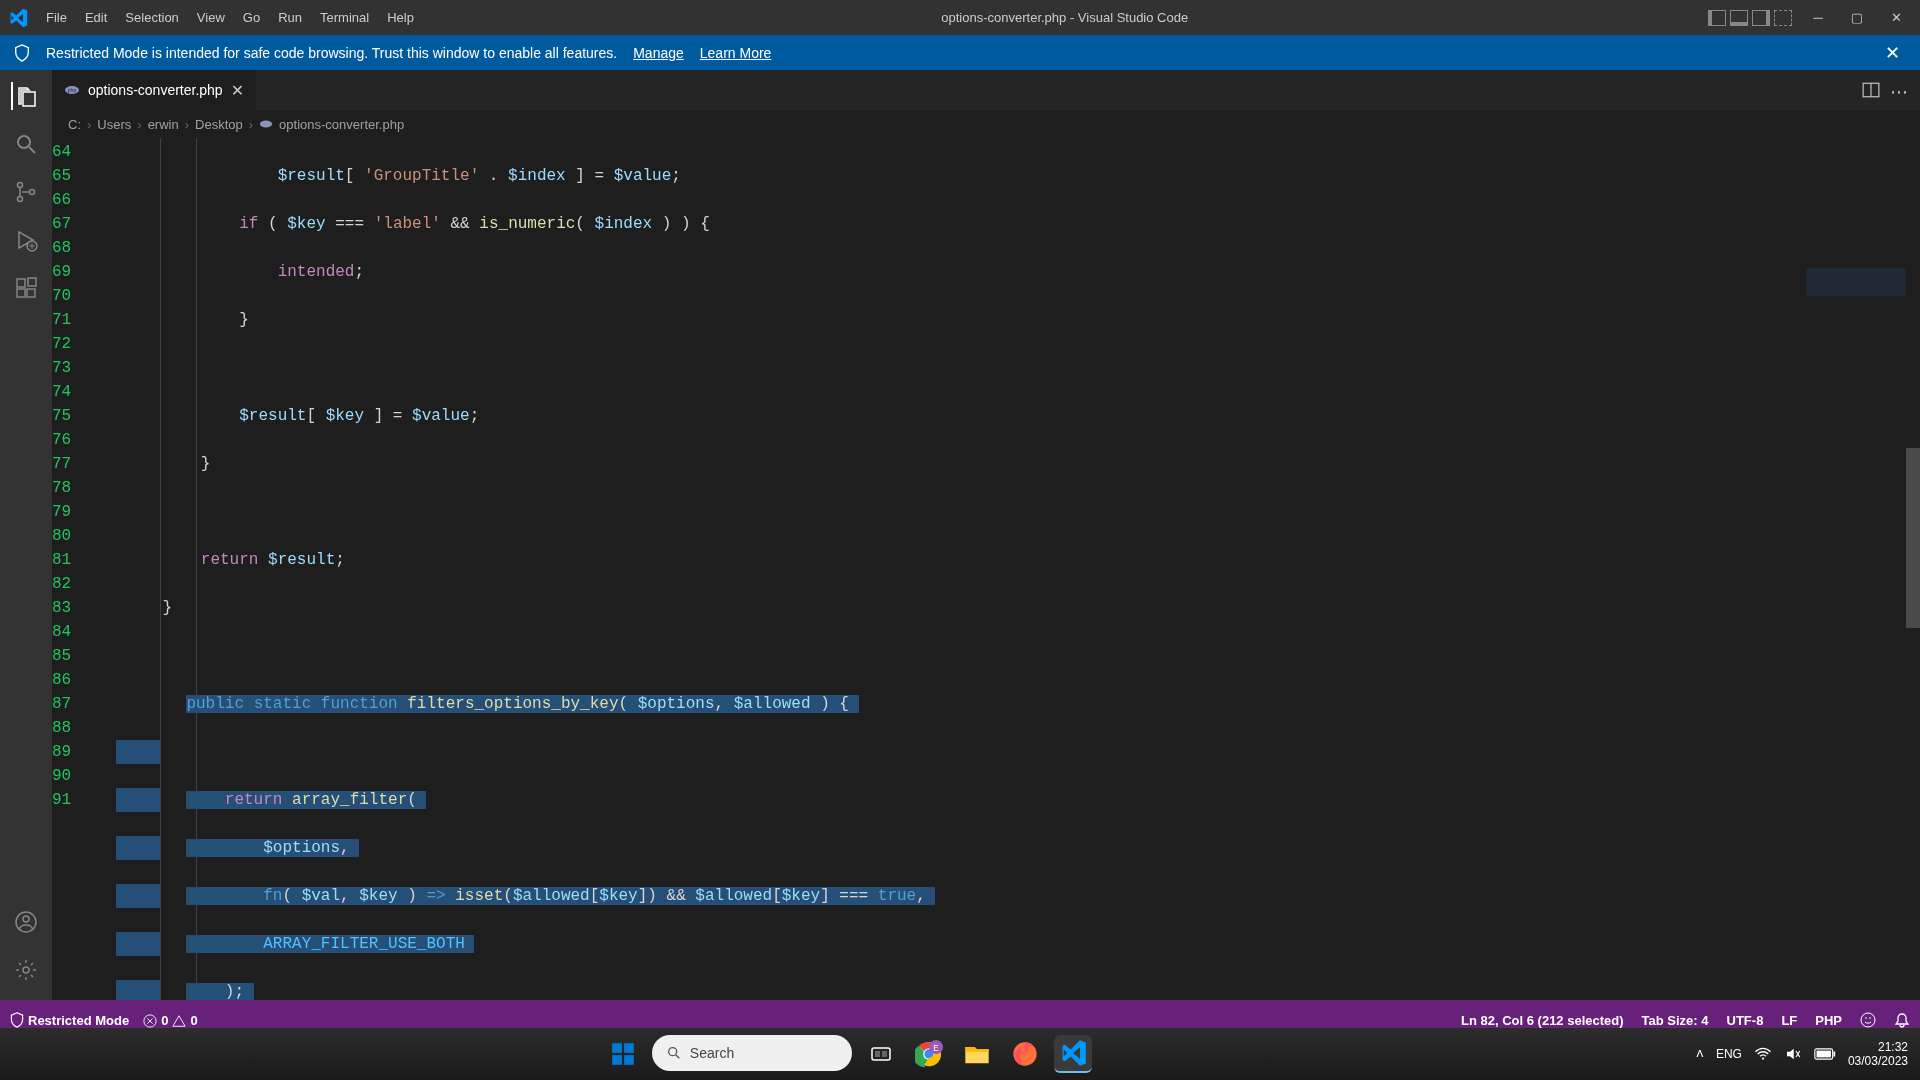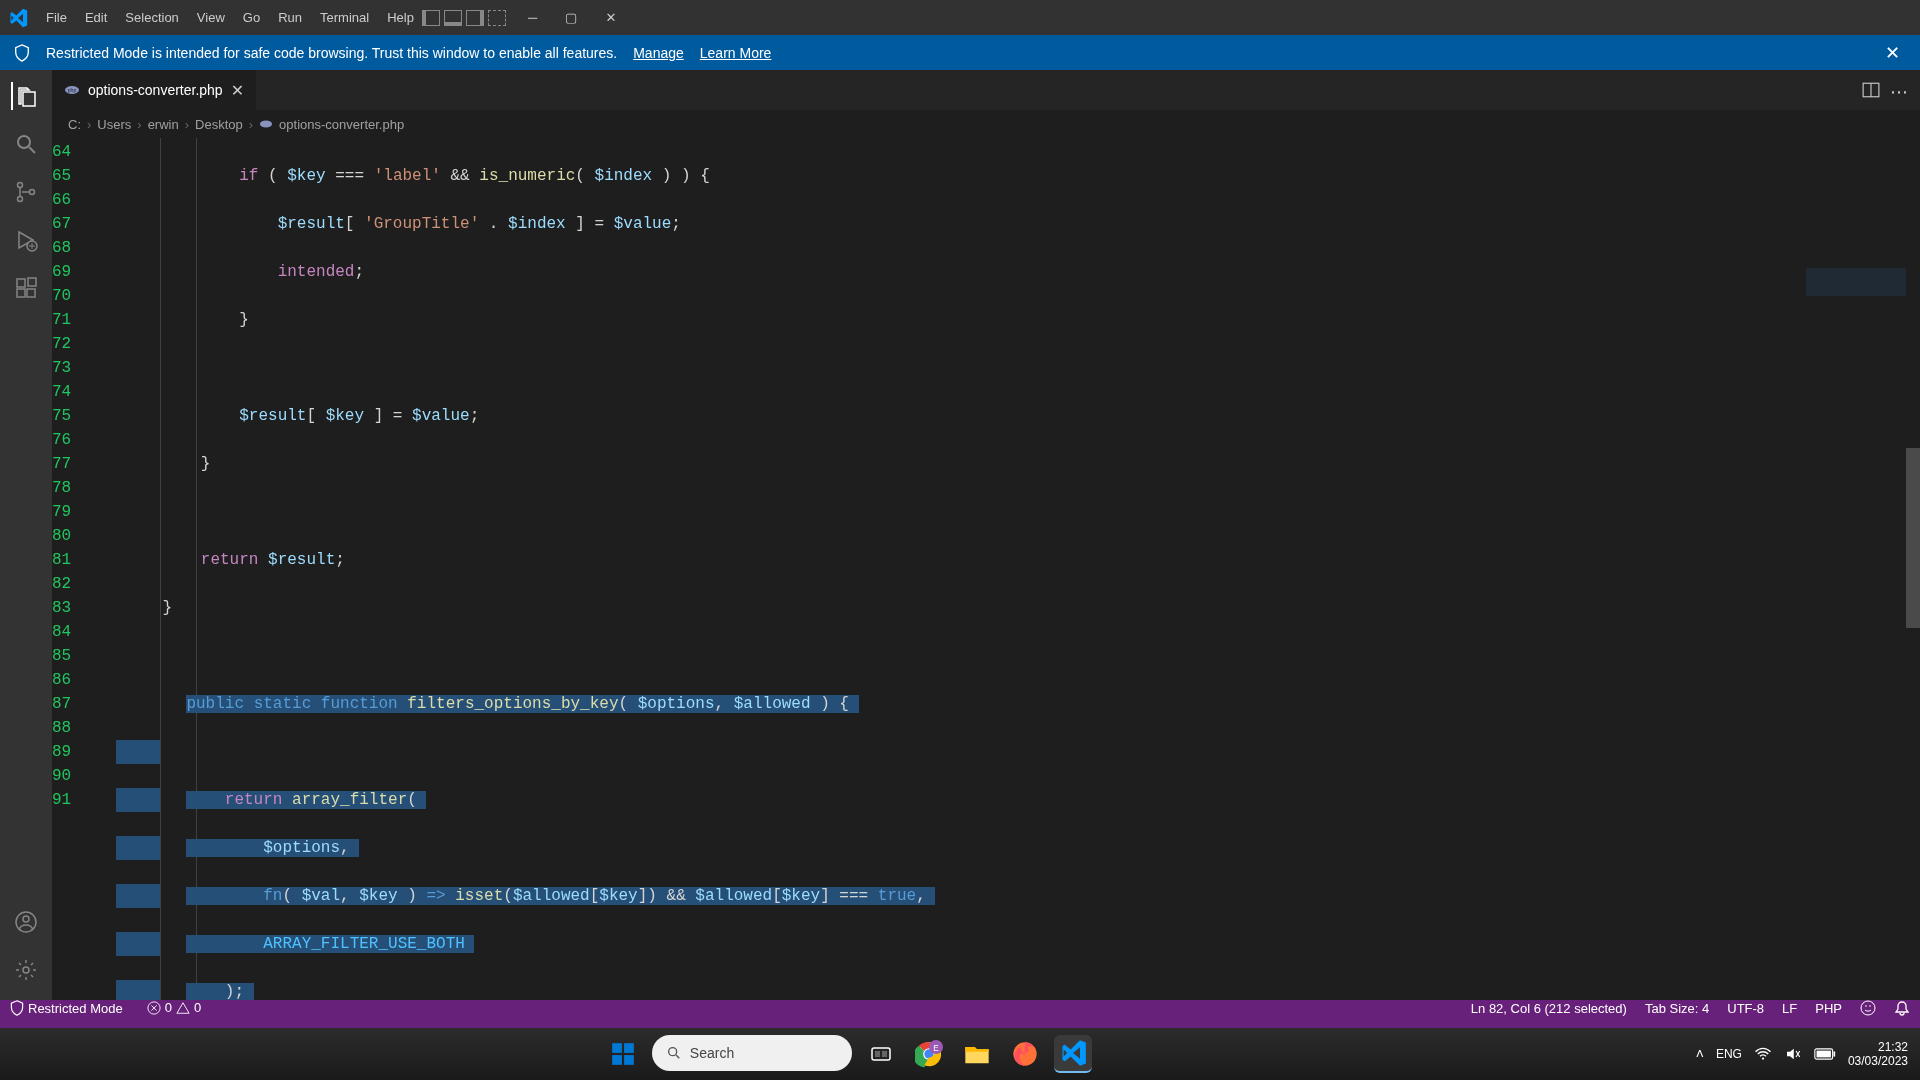--- a/index.html
+++ b/index.html
@@ -186,25 +186,26 @@
   width: 14px;
   height: 180px;
   background: #4a4a4a;
 }
 
 
 .statusbar {
   height: 28px;
   background: #68217a;
   display: flex;
-  align-items: flex-start;
+  align-items: flex-end;
   padding: 0 10px;
   font-size: 13px;
   color: #fff;
-  gap: 24px;
+  gap: 14px;
+  font-weight: bold;
 }
 .statusbar .sitem { display: flex; align-items: center; gap: 4px; cursor: pointer; }
 .statusbar .right { margin-left: auto; display: flex; gap: 18px; }
 
 
 .taskbar {
   height: 52px;
   background: linear-gradient(#2c2c2c, #1a1a1a);
   display: flex;
   align-items: center;
@@ -247,20 +248,21 @@
   <div class="menu">
     <span>File</span>
     <span>Edit</span>
     <span>Selection</span>
     <span>View</span>
     <span>Go</span>
     <span>Run</span>
     <span>Terminal</span>
     <span>Help</span>
   </div>
+  <div class="title">options-converter.php - Visual Studio Code</div>
   <div class="layout-icons">
     <div class="lbox" style="border-left:4px solid #888"></div>
     <div class="lbox" style="border-bottom:4px solid #888"></div>
     <div class="lbox" style="border-right:4px solid #888"></div>
     <div class="lbox" style="border:1px dashed #888"></div>
   </div>
   <div class="win-icons">
     <span class="icon">─</span>
     <span class="icon">▢</span>
     <span class="icon">✕</span>
@@ -392,22 +394,22 @@
           <div class="ln">84</div>
           <div class="ln">85</div>
           <div class="ln">86</div>
           <div class="ln">87</div>
           <div class="ln">88</div>
           <div class="ln">89</div>
           <div class="ln">90</div>
           <div class="ln">91</div>
       </div>
       <div class="code">
+<div class="line">                <span class="var">$result</span><span class="pun">[ </span><span class="str">'GroupTitle'</span><span class="op"> . </span><span class="var">$index</span><span class="pun"> ] = </span><span class="var">$value</span><span class="pun">;</span></div>
 <div class="line">            <span class="ctrl">if</span> <span class="pun">(</span> <span class="var">$key</span> <span class="op">===</span> <span class="str">'label'</span> <span class="op">&amp;&amp;</span> <span class="fn">is_numeric</span><span class="pun">(</span> <span class="var">$index</span> <span class="pun">) ) {</span></div>
-<div class="line">                <span class="var">$result</span><span class="pun">[ </span><span class="str">'GroupTitle'</span><span class="op"> . </span><span class="var">$index</span><span class="pun"> ] = </span><span class="var">$value</span><span class="pun">;</span></div>
 <div class="line">                <span class="ctrl">intended</span><span class="pun">;</span></div>
 <div class="line">            <span class="pun">}</span></div>
 <div class="line"></div>
 <div class="line">            <span class="var">$result</span><span class="pun">[ </span><span class="var">$key</span><span class="pun"> ] = </span><span class="var">$value</span><span class="pun">;</span></div>
 <div class="line">        <span class="pun">}</span></div>
 <div class="line"></div>
 <div class="line">        <span class="ctrl">return</span> <span class="var">$result</span><span class="pun">;</span></div>
 <div class="line">    <span class="pun">}</span></div>
 <div class="line"></div>
 <div class="line">    <span class="sel"><span class="kw">public</span> <span class="kw">static</span> <span class="kw">function</span> <span class="fn">filters_options_by_key</span><span class="pun">( </span><span class="var">$options</span><span class="pun">, </span><span class="var">$allowed</span><span class="pun"> ) {</span> </span></div>

